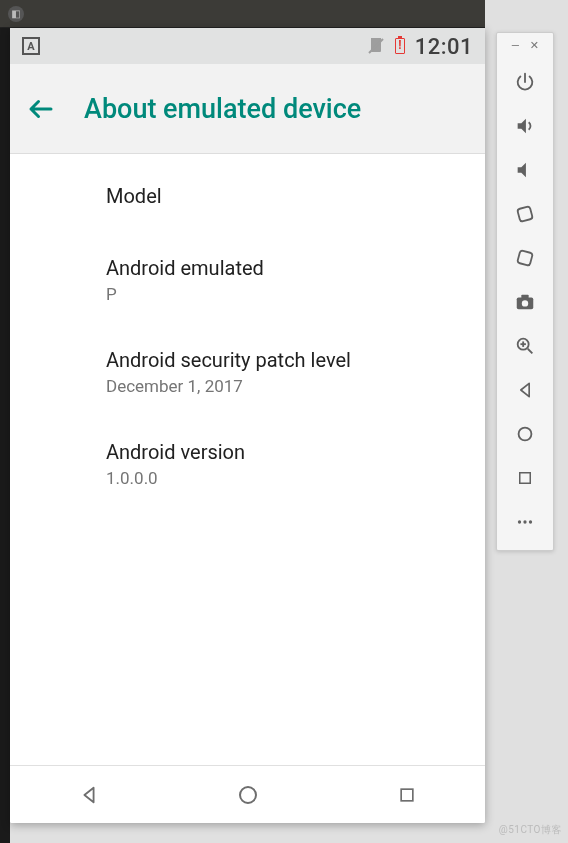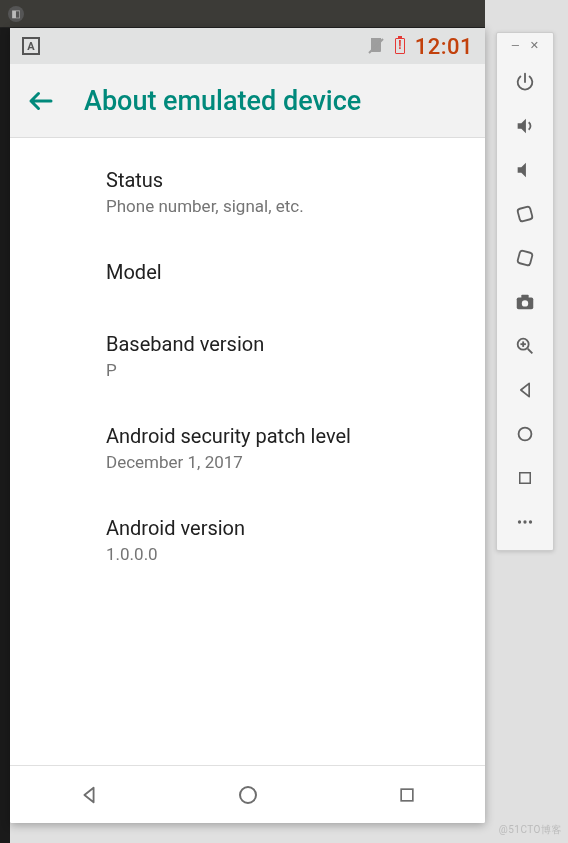--- a/index.html
+++ b/index.html
@@ -74,25 +74,25 @@
     width:18px;height:18px;border:2px solid #555;display:flex;
     align-items:center;justify-content:center;font-size:11px;font-weight:700;color:#555;
   }
   .statusbar .right {
     margin-left:auto;display:flex;align-items:center;gap:10px;
   }
   .statusbar .sim { width:18px;height:16px;position:relative; }
   .statusbar .battery { position:relative;width:10px;height:16px;border:1.5px solid #e53935;border-radius:1px; }
   .statusbar .battery::before{content:"";position:absolute;top:-3px;left:2.5px;width:4px;height:2px;background:#e53935;}
   .statusbar .battery .bang{position:absolute;top:-1px;left:2.5px;color:#e53935;font-size:12px;font-weight:700;}
-  .statusbar .clock{font-size:22px;font-weight:500;color:#c2410c;letter-spacing:.5px;}
+  .statusbar .clock{font-size:22px;font-weight:500;color:#404040;letter-spacing:.5px;}
 
   
   .appbar {
-    height: 74px;
+    height: 90px;
     background: #f2f2f2;
     display: flex;
     align-items: center;
     padding: 0 16px;
     border-bottom: 1px solid #ddd;
   }
   .appbar .back {
     color:#00897b; display:flex;align-items:center;justify-content:center;
   }
   .appbar .title {
@@ -186,28 +186,24 @@
     <span class="back">
       <svg width="30" height="30" viewBox="0 0 24 24">
           <path fill="none" stroke="#00897b" stroke-width="2.4" stroke-linecap="round" stroke-linejoin="round" d="M20 12H4 M10 6l-6 6 6 6"></path>
         </svg>
     </span>
     <span class="title">About emulated device</span>
   </div>
 
   <div class="settings-list">
     <div class="list-item">
-      <div class="primary">Status</div>
-      <div class="secondary">Phone number, signal, etc.</div>
+      <div class="primary">Model</div>
     </div>
     <div class="list-item">
-      <div class="primary">Model</div>
-    </div>
-    <div class="list-item">
-      <div class="primary">Baseband version</div>
+      <div class="primary">Android emulated</div>
       <div class="secondary">P</div>
     </div>
     <div class="list-item">
       <div class="primary">Android security patch level</div>
       <div class="secondary">December 1, 2017</div>
     </div>
     <div class="list-item">
       <div class="primary">Android version</div>
       <div class="secondary">1.0.0.0</div>
     </div>

